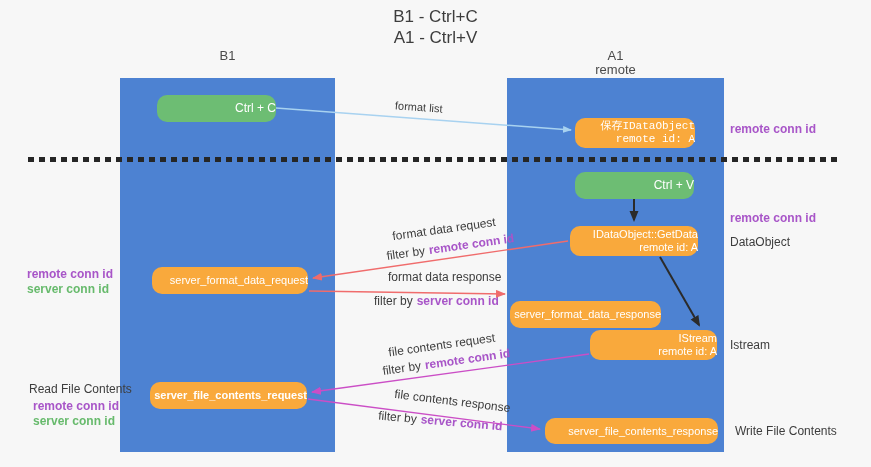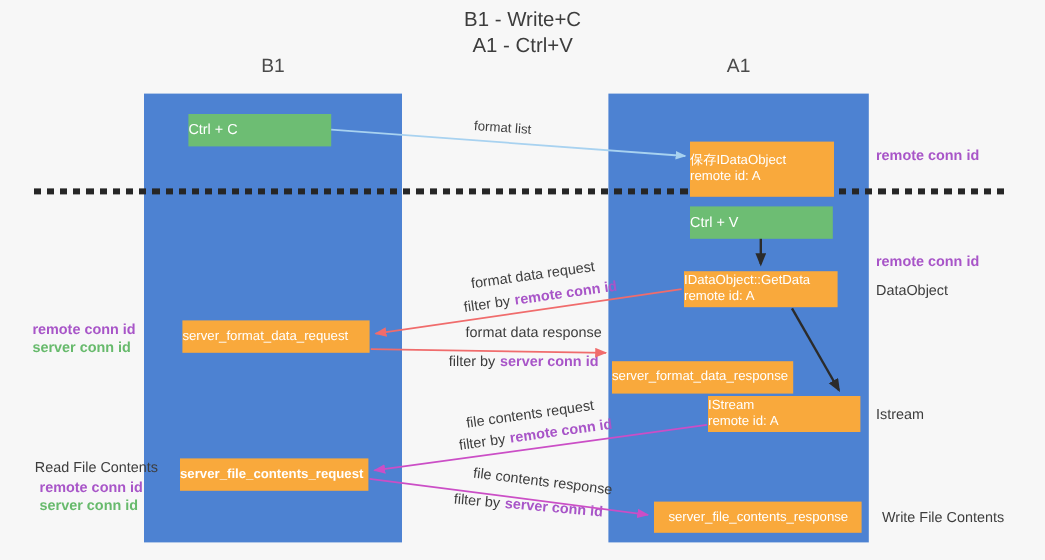--- a/index.html
+++ b/index.html
@@ -6,61 +6,62 @@
   body{background:var(--background,#f7f7f7);}
   .canvas{
     position:relative;width:871px;height:467px;overflow:hidden;
     background:var(--background,#f7f7f7);
     font-family:"Liberation Sans","DejaVu Sans",sans-serif;
     color:var(--text-dark,#3d3d3d);
   }
   .title{position:absolute;left:0;width:100%;top:6px;text-align:center;
     font-size:17px;line-height:21px;color:var(--text-dark,#3d3d3d);}
   .lane{position:absolute;top:78px;height:374px;background:var(--lane,#4d82d2);}
-  .lane-header{position:absolute;top:49px;text-align:center;font-size:16px;line-height:14px;color:#4a4a4a;}
+  .lane-header{position:absolute;top:49px;text-align:center;font-size:13px;line-height:14px;color:#4a4a4a;}
   .divider{position:absolute;left:28px;top:157px;width:812px;height:5px;
     background:repeating-linear-gradient(to right,var(--dash-line,#262626) 0 6px,transparent 6px 11px);}
-  .node{position:absolute;display:flex;flex-direction:column;align-items:flex-start;justify-content:center;
-    color:var(--box-text,#ffffff);font-size:11px;line-height:13px;text-align:center;white-space:nowrap;}
+  .node{position:absolute;display:flex;flex-direction:column;align-items:flex-end;justify-content:center;
+    color:var(--box-text,#ffffff);font-size:11px;line-height:13px;text-align:center;white-space:nowrap;border-radius:10px;}
   .green{background:var(--green-box,#6dbd73);font-size:12px;}
   .orange{background:var(--orange-box,#f9a93c);}
   .mlabel{position:absolute;font-size:12px;line-height:14px;white-space:nowrap;color:var(--text-dark,#3d3d3d);}
   .alabel{position:absolute;font-size:12px;line-height:14px;white-space:nowrap;color:var(--text-dark,#3d3d3d);}
   .purple{color:var(--purple-label,#a855c8);font-weight:bold;}
   .greenlbl{color:var(--green-label,#67ba6c);font-weight:bold;}
   .filter-label .cid{margin-left:4px;}
   svg.arrows{position:absolute;left:0;top:0;pointer-events:none;}
 </style>
 </head>
 <body>
 
 <div class="canvas">
 
   <div class="title">
-    <div>B1 - Write+C</div>
+    <div>B1 - Ctrl+C</div>
     <div>A1 - Ctrl+V</div>
   </div>
 
   <div class="lane-header" style="left:120px;width:215px;">
     <div>B1</div>
   </div>
   <div class="lane-header" style="left:507px;width:217px;">
     <div>A1</div>
+    <div>remote</div>
   </div>
 
   <div class="lane" style="left:120px;width:215px;"></div>
   <div class="lane" style="left:507px;width:217px;"></div>
 
   <div class="divider"></div>
 
   <div class="node green" style="left:157px;top:95px;width:119px;height:27px;">
     <span>Ctrl + C</span>
   </div>
 
-  <div class="node orange" style="left:575px;top:118px;width:120px;height:46px;">
+  <div class="node orange" style="left:575px;top:118px;width:120px;height:30px;font-family:Liberation Mono, monospace;">
     <span>保存IDataObject</span>
     <span>remote id: A</span>
   </div>
 
   <div class="node green" style="left:575px;top:172px;width:119px;height:27px;">
     <span>Ctrl + V</span>
   </div>
 
   <div class="node orange" style="left:570px;top:226px;width:128px;height:30px;">
     <span>IDataObject::GetData</span>

